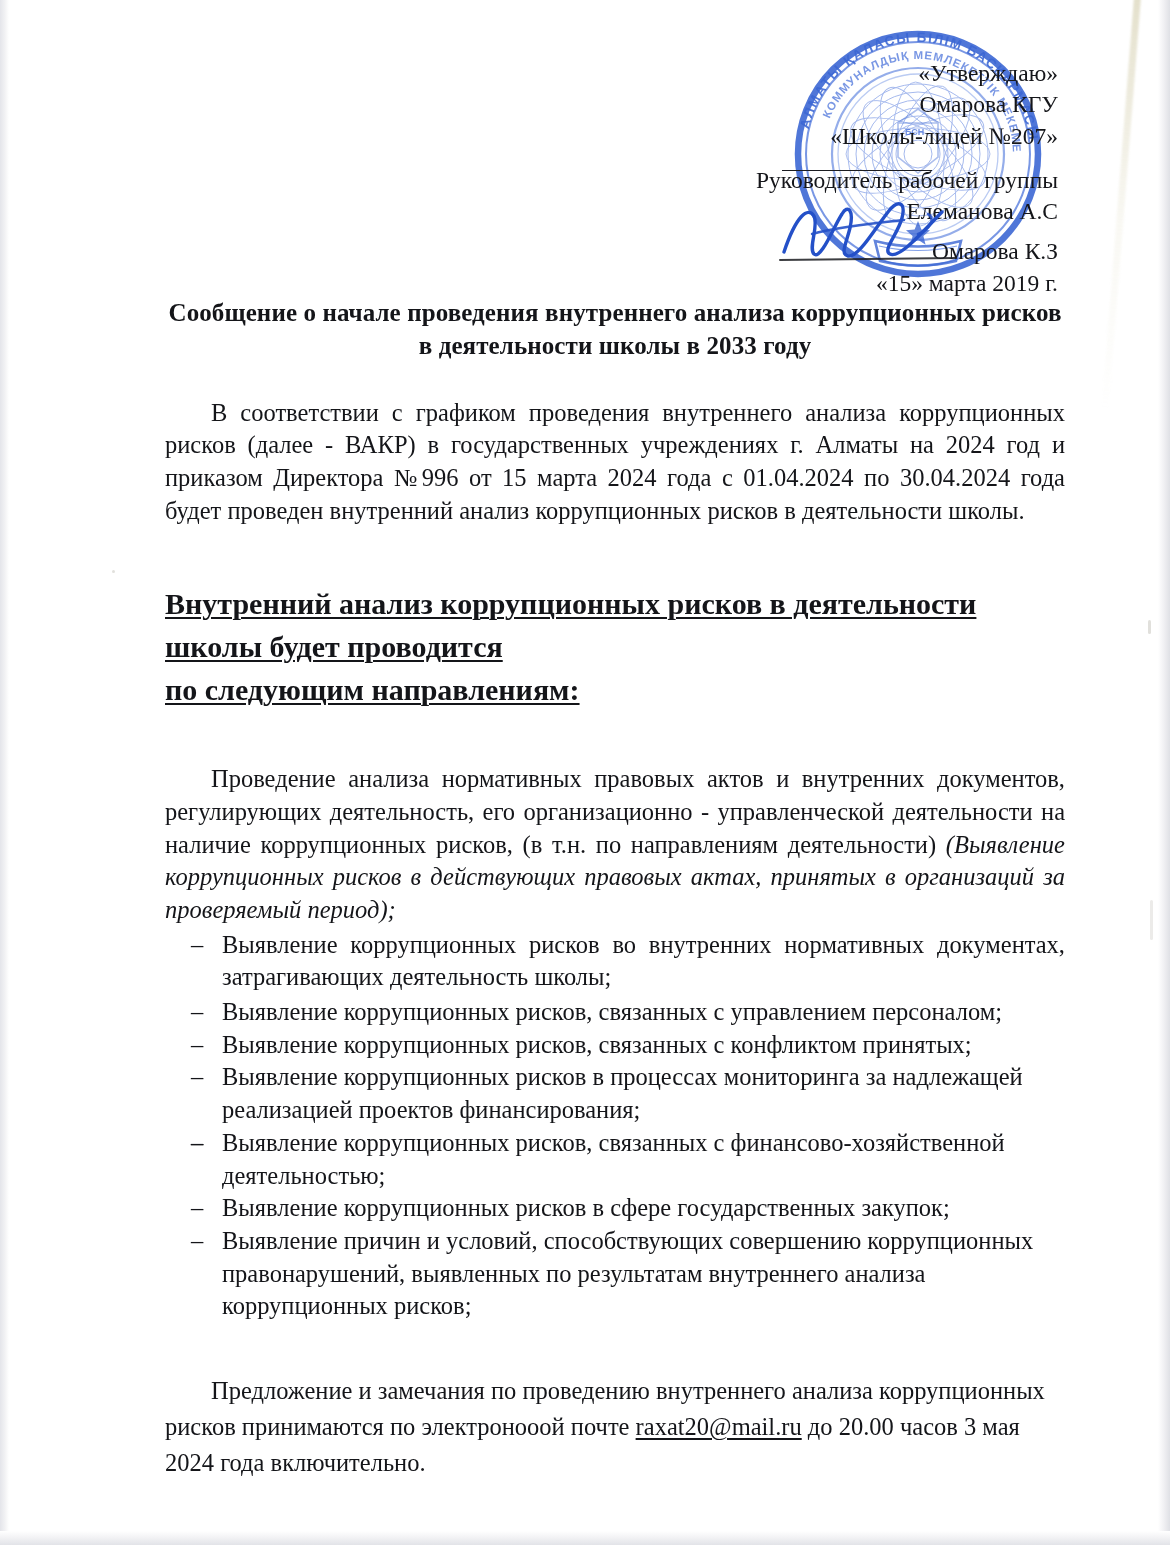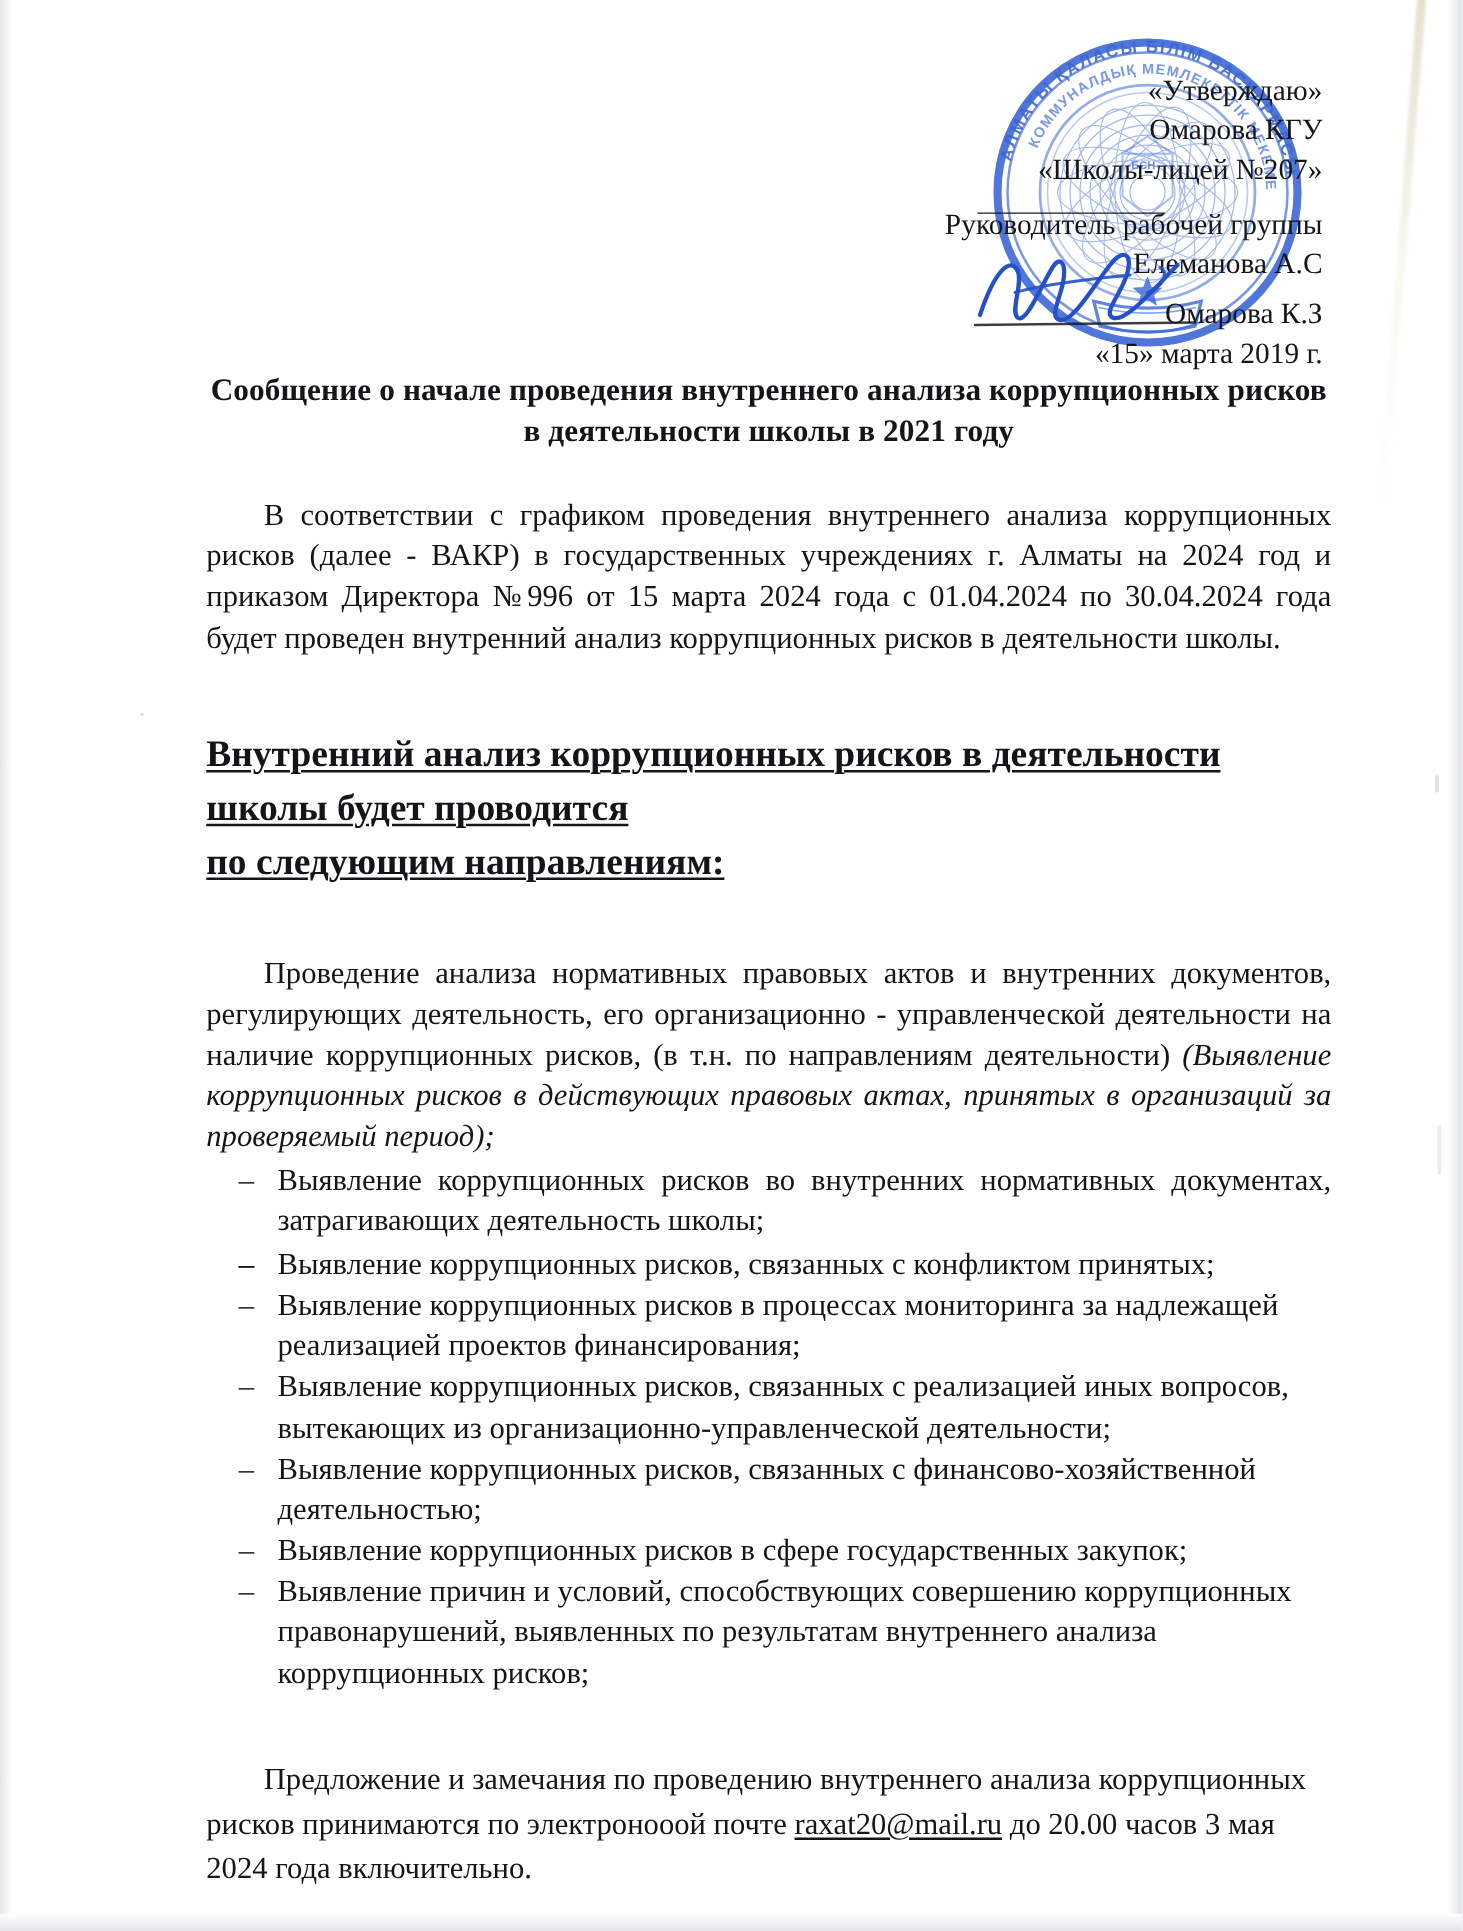--- a/index.html
+++ b/index.html
@@ -278,41 +278,41 @@
     <div class="ln">«Школы-лицей №207»</div>
     <div class="ln" style="margin-top:13px;">Руководитель рабочей группы</div>
     <div class="ln">Елеманова А.С</div>
     <div class="ln" style="margin-top:9px;">Омарова К.З</div>
     <div class="ln">«15» марта 2019 г.</div>
     <div class="rule" style="left:82px; top:112px; width:150px;"></div>
   </div>
 
   <div id="doc">
 
-    <h1 id="doc-title">Сообщение о начале проведения внутреннего анализа коррупционных рисков в деятельности школы в 2021 году</h1>
+    <h1 id="doc-title">Сообщение о начале проведения внутреннего анализа коррупционных рисков в деятельности школы в 2033 году</h1>
 
     <p class="para">В соответствии с графиком проведения внутреннего анализа коррупционных рисков (далее - ВАКР) в государственных учреждениях г. Алматы на 2024 год и приказом Директора №996  от 15 марта 2024 года с 01.04.2024 по 30.04.2024 года будет проведен внутренний анализ коррупционных рисков в деятельности школы.</p>
 
     <h2 id="direction-heading">
       <span class="u">Внутренний анализ коррупционных рисков в деятельности школы будет проводится</span><br>
       <span class="u">по следующим направлениям:</span>
     </h2>
 
     <p class="para" id="analysis-para"><span>Проведение анализа нормативных правовых актов и внутренних документов, регулирующих деятельность, его организационно - управленческой деятельности на наличие коррупционных рисков, (в т.н. по направлениям деятельности) </span><i>(Выявление коррупционных рисков в действующих правовых актах, принятых в организаций за проверяемый период);</i></p>
 
     <ul class="dashlist" id="first-sublist">
       <li class="justified"><span class="dash">–</span><span>Выявление коррупционных рисков во внутренних нормативных документах, затрагивающих деятельность школы;</span></li>
     </ul>
 
 
     <ul class="dashlist" id="risk-list">
-      <li><span class="dash">–</span></li>
+      <li><span class="dash">–</span><span>Выявление коррупционных рисков, связанных с управлением персоналом;</span></li>
       <li><span class="dash">–</span><span>Выявление коррупционных рисков, связанных с конфликтом принятых;</span></li>
       <li><span class="dash">–</span><span>Выявление коррупционных рисков в процессах мониторинга за надлежащей реализацией проектов финансирования;</span></li>
-      <li><span class="dash">–</span><span>Выявление коррупционных рисков, связанных с реализацией иных вопросов, вытекающих из организационно-управленческой деятельности;</span></li>
+      <li><span class="dash">–</span></li>
       <li><span class="dash">–</span><span>Выявление коррупционных рисков, связанных с финансово-хозяйственной деятельностью;</span></li>
       <li><span class="dash">–</span><span>Выявление коррупционных рисков в сфере государственных закупок;</span></li>
       <li><span class="dash">–</span><span>Выявление причин и условий, способствующих совершению коррупционных правонарушений, выявленных по результатам внутреннего анализа коррупционных рисков;</span></li>
     </ul>
 
     <p id="closing-para"><span>Предложение и замечания по проведению внутреннего анализа коррупционных рисков принимаются по электронооой почте </span><span class="email">raxat20@mail.ru</span><span> до 20.00 часов 3 мая 2024 года включительно.</span></p>
 
   </div>
 </div>
 

